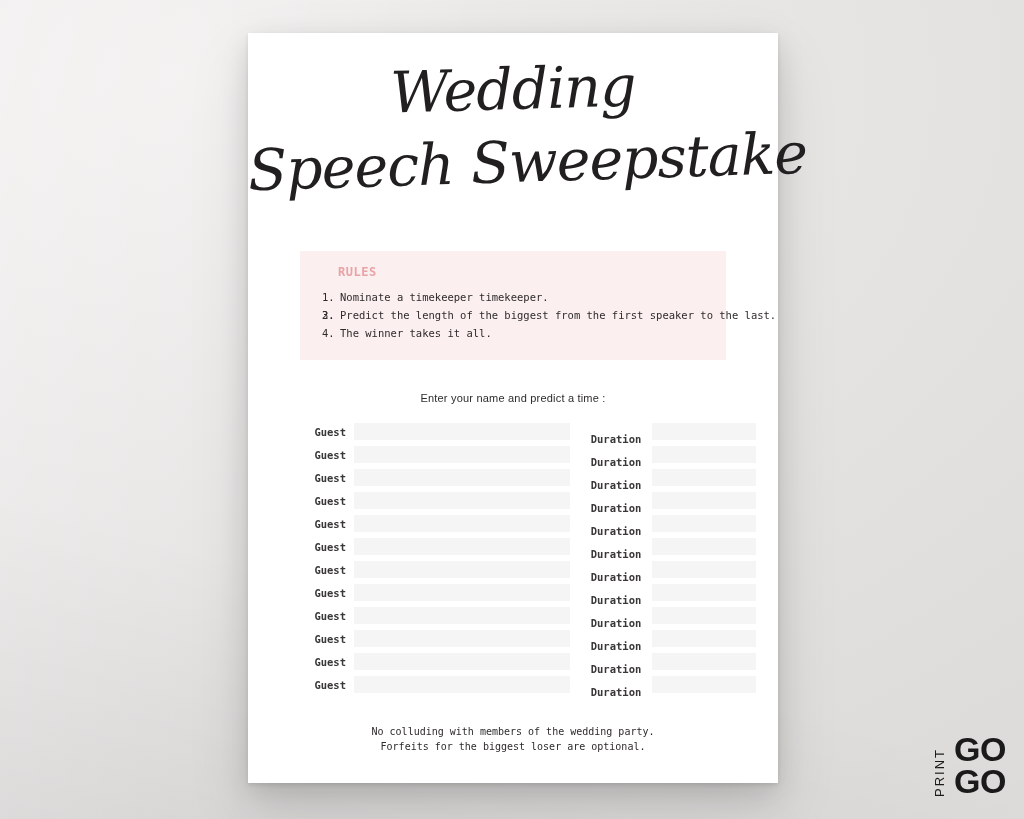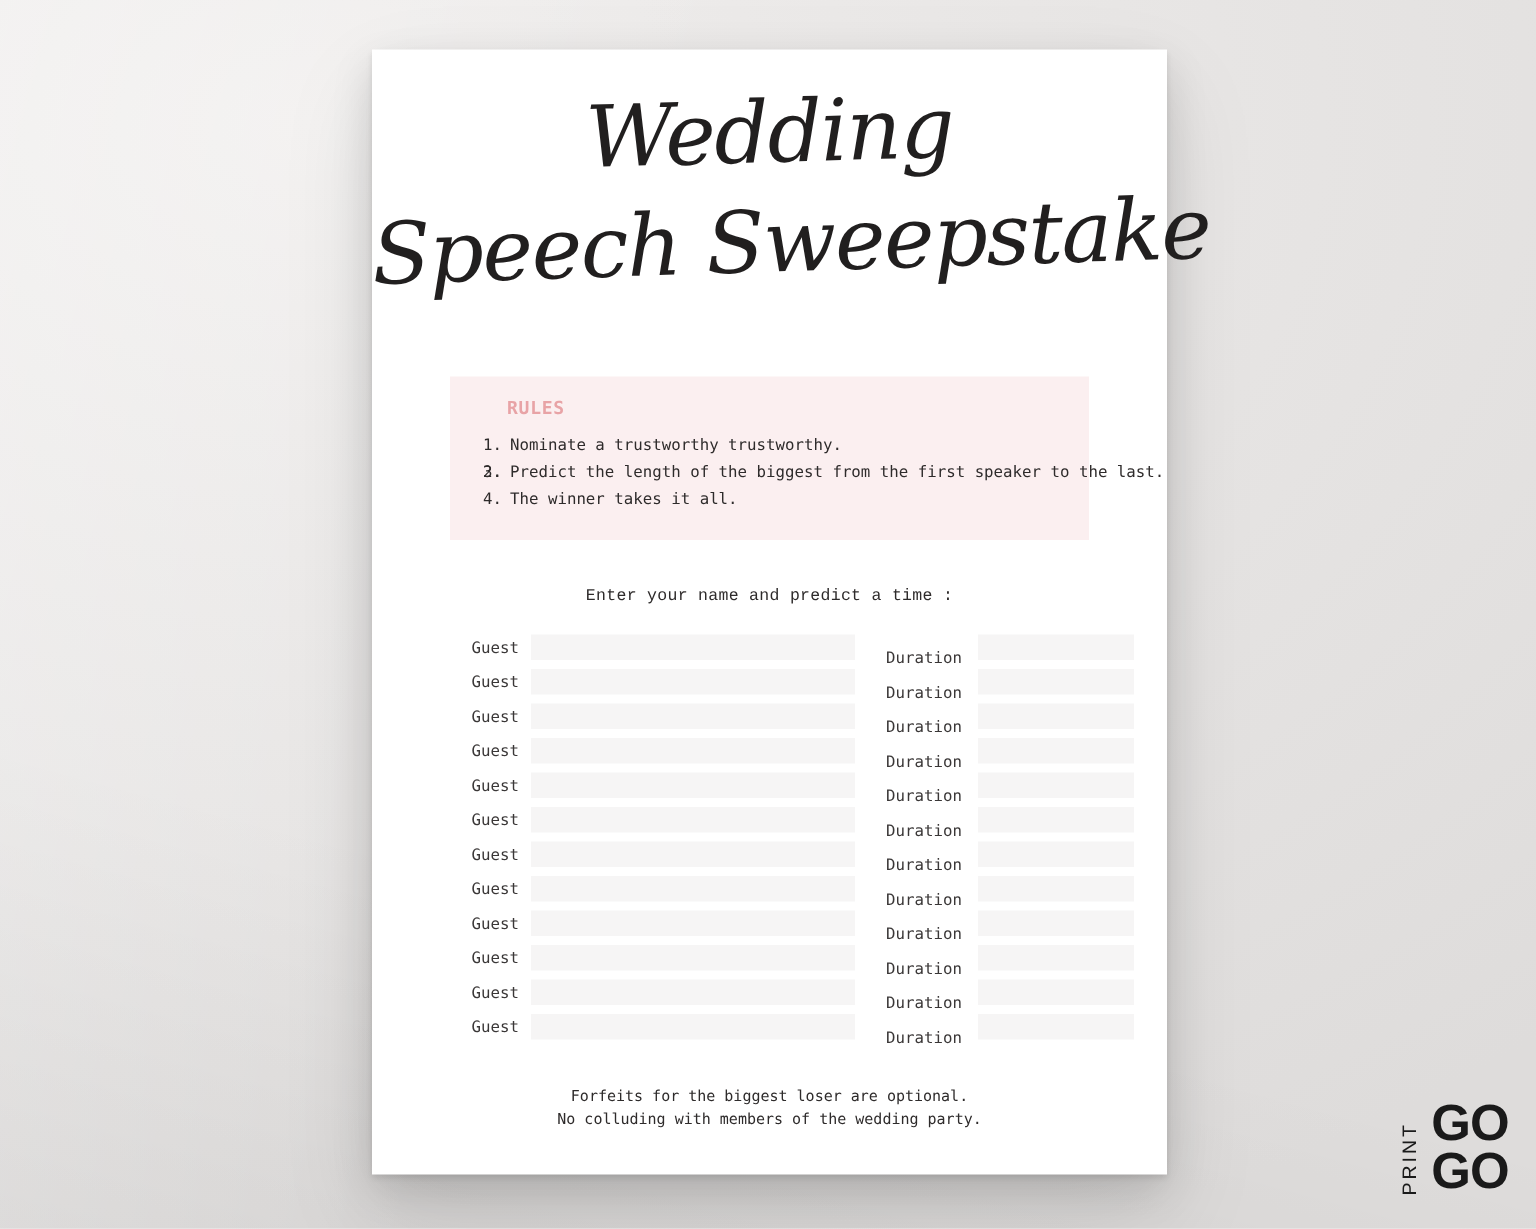--- a/index.html
+++ b/index.html
@@ -97,29 +97,30 @@
     white-space: nowrap;
   }
   .rules-list li .num {
     position: absolute;
     left: 4px;
     top: 0;
   }
 
   .prompt {
     text-align: center;
-    font-family: Liberation Mono, monospace;
+    font-family: Liberation Sans, sans-serif;
     font-size: 11px;
     color: #2e2b2b;
     margin-top: 32px;
     letter-spacing: 0.2px;
   }
 
   .table {
     margin: 16px 48px 0 48px;
+    font-weight: bold;
   }
   .row {
     display: flex;
     align-items: center;
     height: 23px;
     margin-bottom: 0;
   }
   .row + .row {
     margin-top: 0;
   }
@@ -198,21 +199,21 @@
   <div class="title-block">
     <div class="title-line1">Wedding</div>
     <div class="title-line2">Speech Sweepstake</div>
   </div>
 
   <div class="rules-box">
     <div class="rules-title">RULES</div>
     <ul class="rules-list">
       <li>
         <span class="num">1.</span>
-        <span>Nominate a trustworthy trustworthy.</span>
+        <span>Nominate a timekeeper timekeeper.</span>
       </li>
       <li>
         <span class="num">2.</span>
       </li>
       <li>
         <span class="num">3.</span>
         <span>Predict the length of the biggest from the first speaker to the last.</span>
       </li>
       <li>
         <span class="num">4.</span>
@@ -305,22 +306,22 @@
     <div class="row">
       <div class="lbl">Guest</div>
       <div class="fill name"></div>
       <div class="lbl dur">Duration</div>
       <div class="fill time"></div>
     </div>
 
   </div>
 
   <div class="footnote">
+    <div>No colluding with members of the wedding party.</div>
     <div>Forfeits for the biggest loser are optional.</div>
-    <div>No colluding with members of the wedding party.</div>
   </div>
 
 </div>
 
 <div class="brand">
   <span class="p">PRINT</span>
   <span class="gg"><span>GO</span><br><span>GO</span></span>
 </div>
 
 </body></html>

